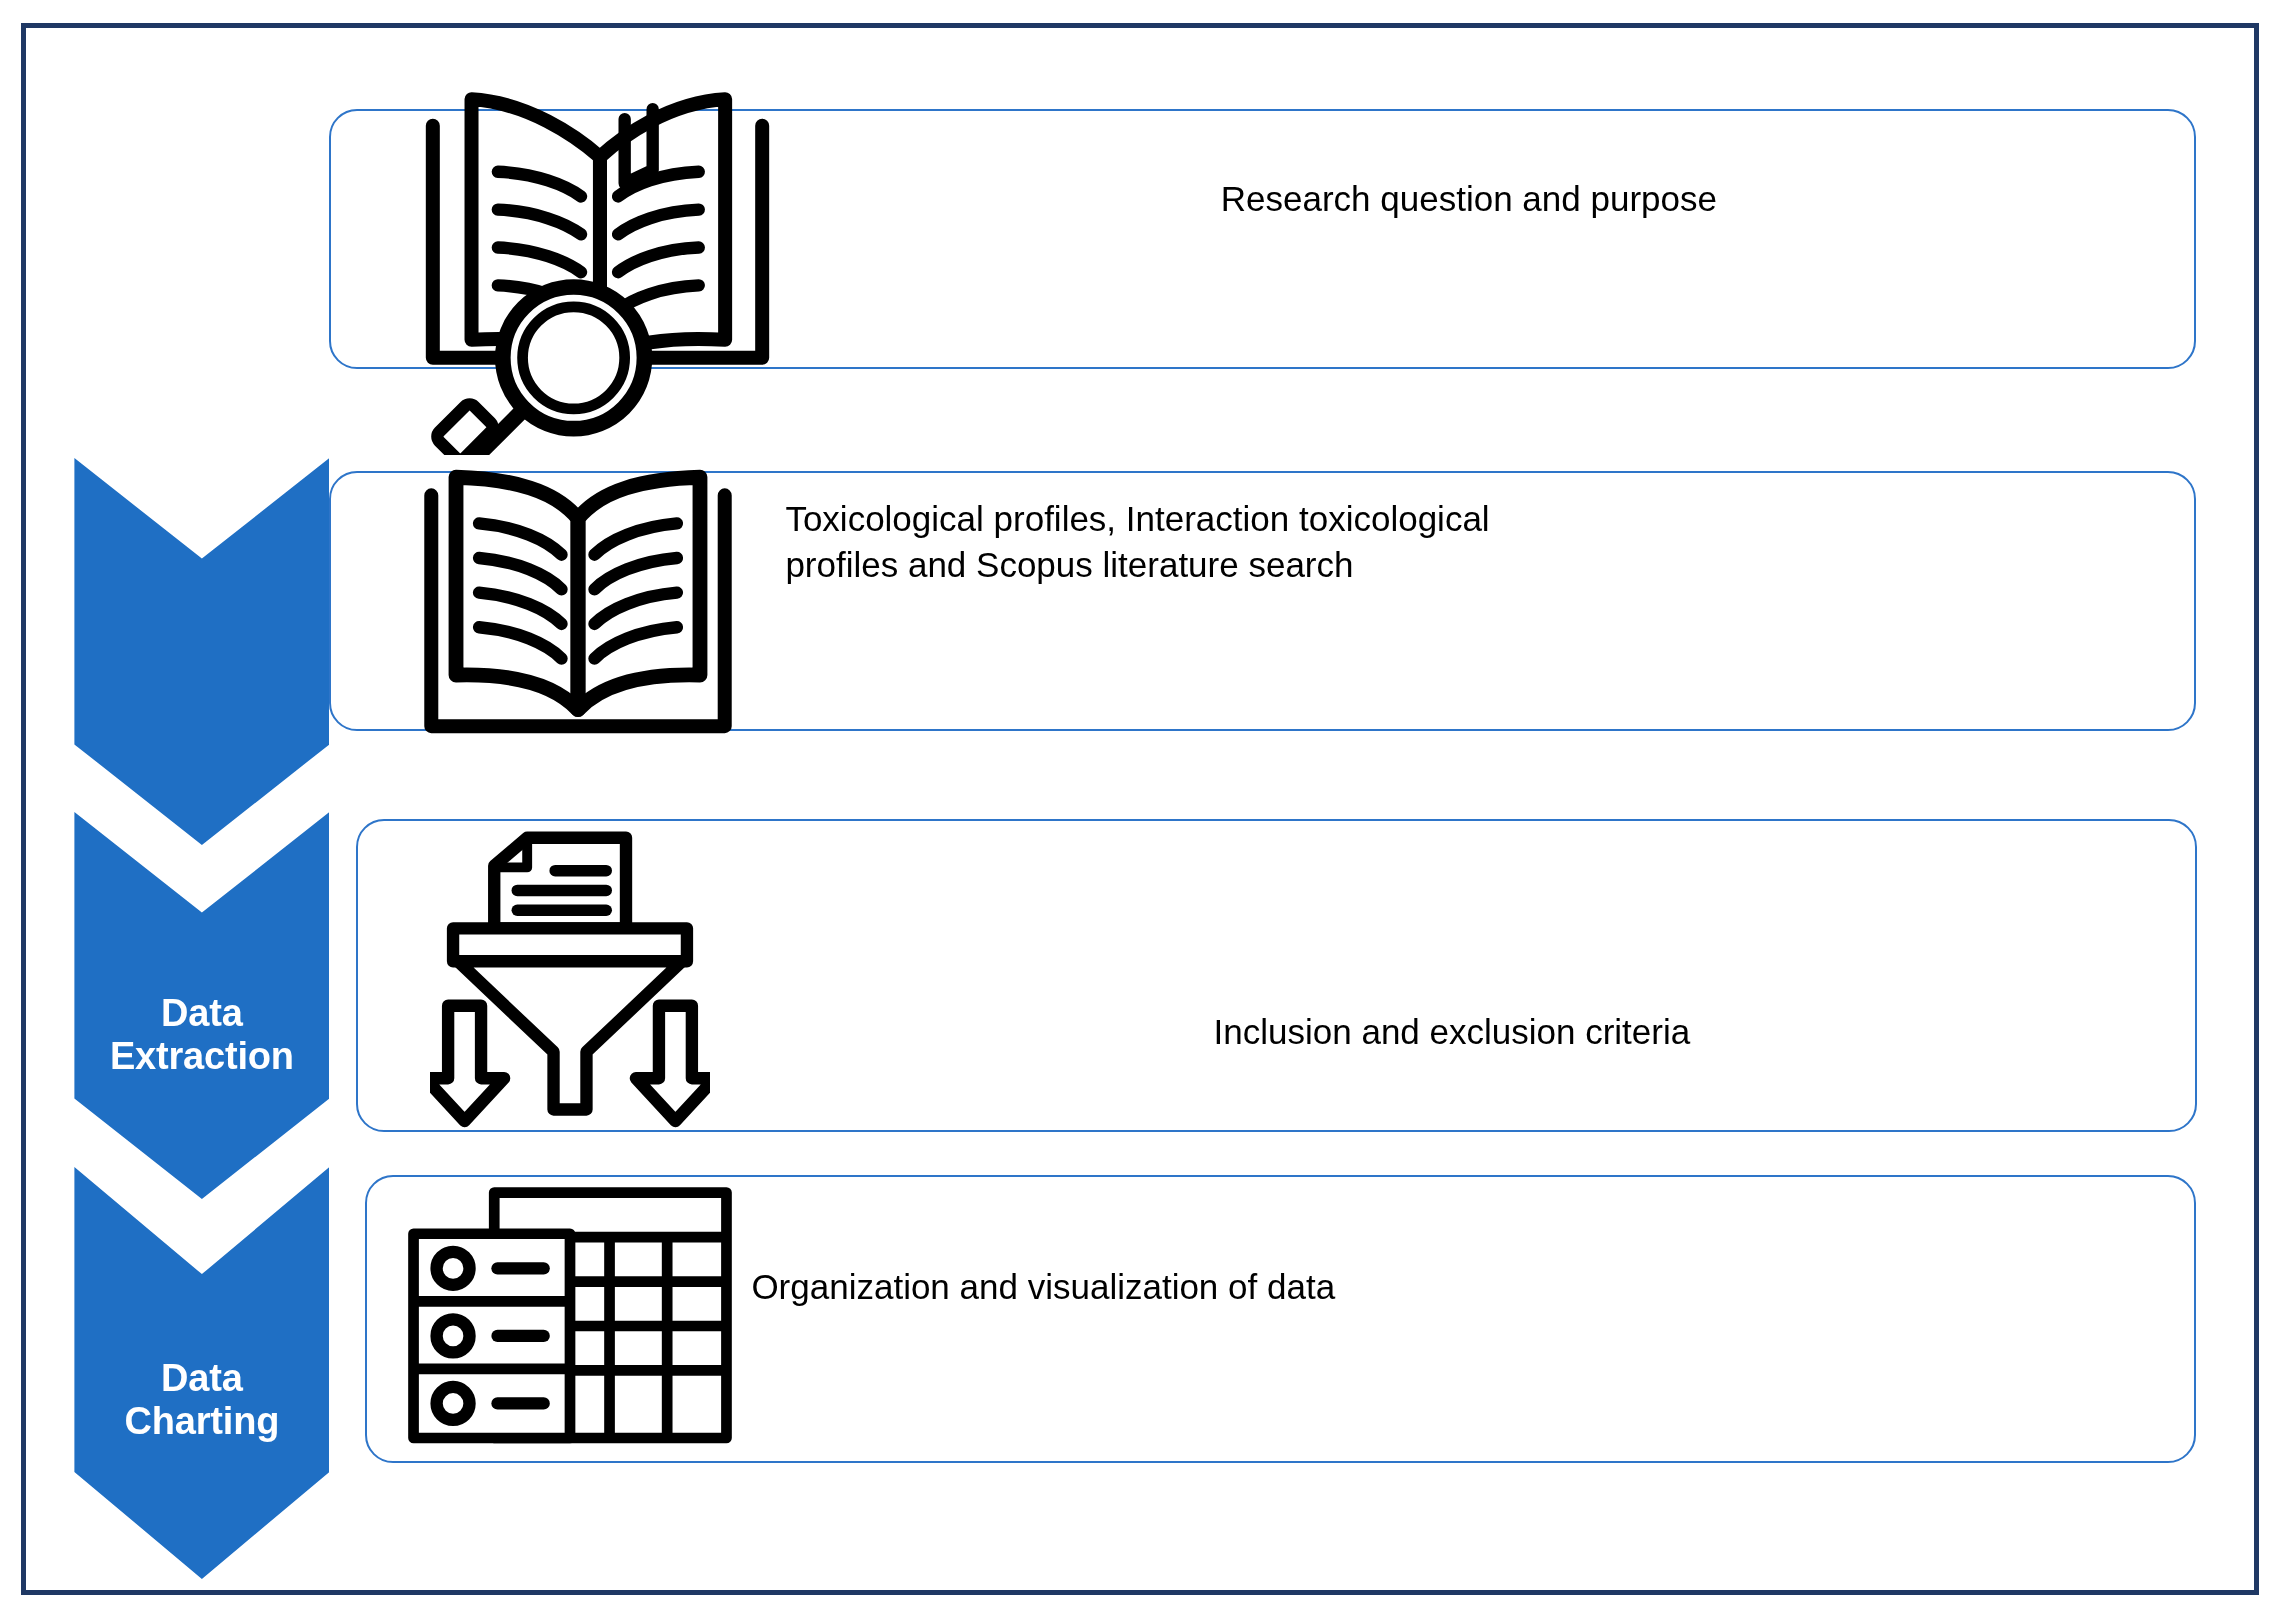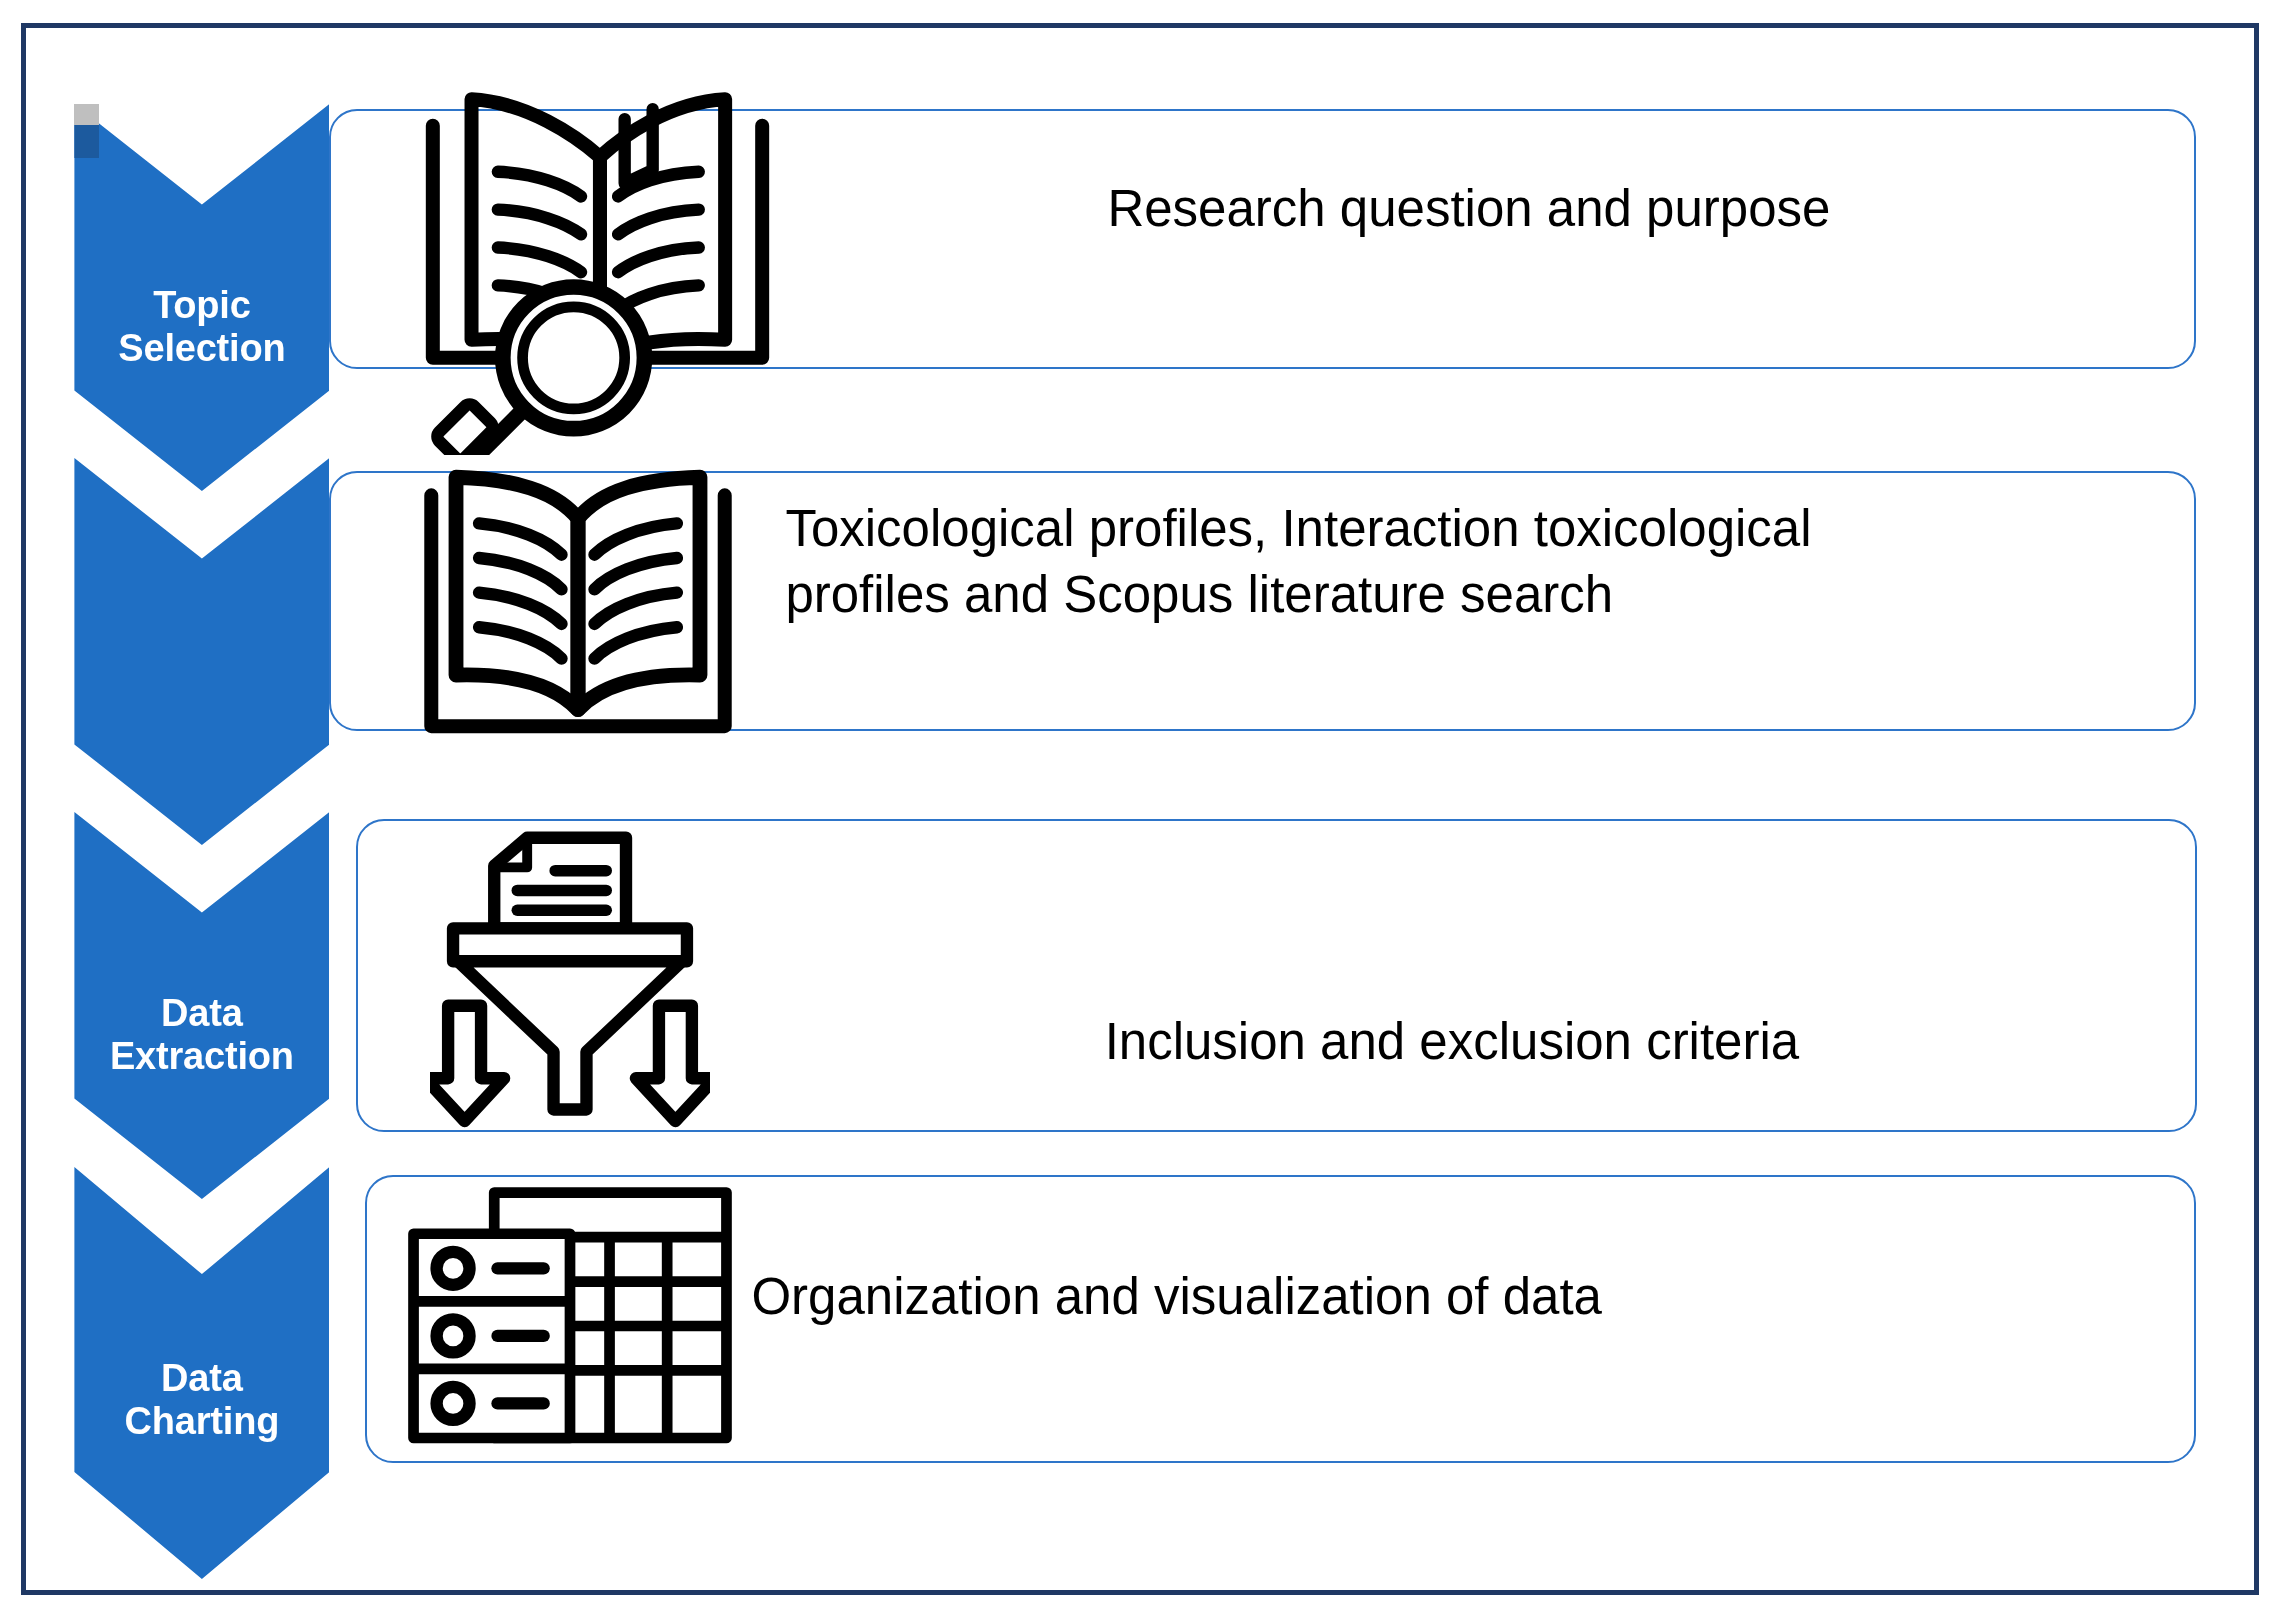--- a/index.html
+++ b/index.html
@@ -85,21 +85,21 @@
   .box {
     position: absolute;
     border: 2.1px solid #2E75C9;
     border-radius: 28px;
     background: #ffffff;
     box-sizing: border-box;
   }
   .box-text {
     position: absolute;
     color: #000000;
-    font-size: 51px;
+    font-size: 35px;
     line-height: 1.30;
     font-family: "Liberation Sans", sans-serif;
     white-space: pre-line;
   }
 
   
   .icon {
     position: absolute;
   }
   .icon svg {
@@ -107,27 +107,20 @@
     width: 100%;
     height: 100%;
   }
 </style>
 </head>
 <body>
 
 <div id="frame">
   <div class="stage">
 
-    <div class="chev" style="top:76px;height:387px;">
-      <div class="chev-shape"></div>
-      <div class="chev-tab"></div>
-      <div class="chev-tab-gray"></div>
-      <div class="chev-label" style="top:180px;">Topic
-Selection</div>
-    </div>
 
     <div class="box" style="left:303px;top:81px;width:1867px;height:260px;">
     </div>
 
     <div class="icon" style="left:386px;top:40px;width:371px;height:387px;">
       <svg viewBox="0 0 450 470" xmlns="http://www.w3.org/2000/svg">
         <g fill="none" stroke="#000000" stroke-width="15" stroke-linecap="round" stroke-linejoin="round">
 
           <path d="M25 70 L25 352 L425 352 L425 70" stroke-width="17"></path>
 

